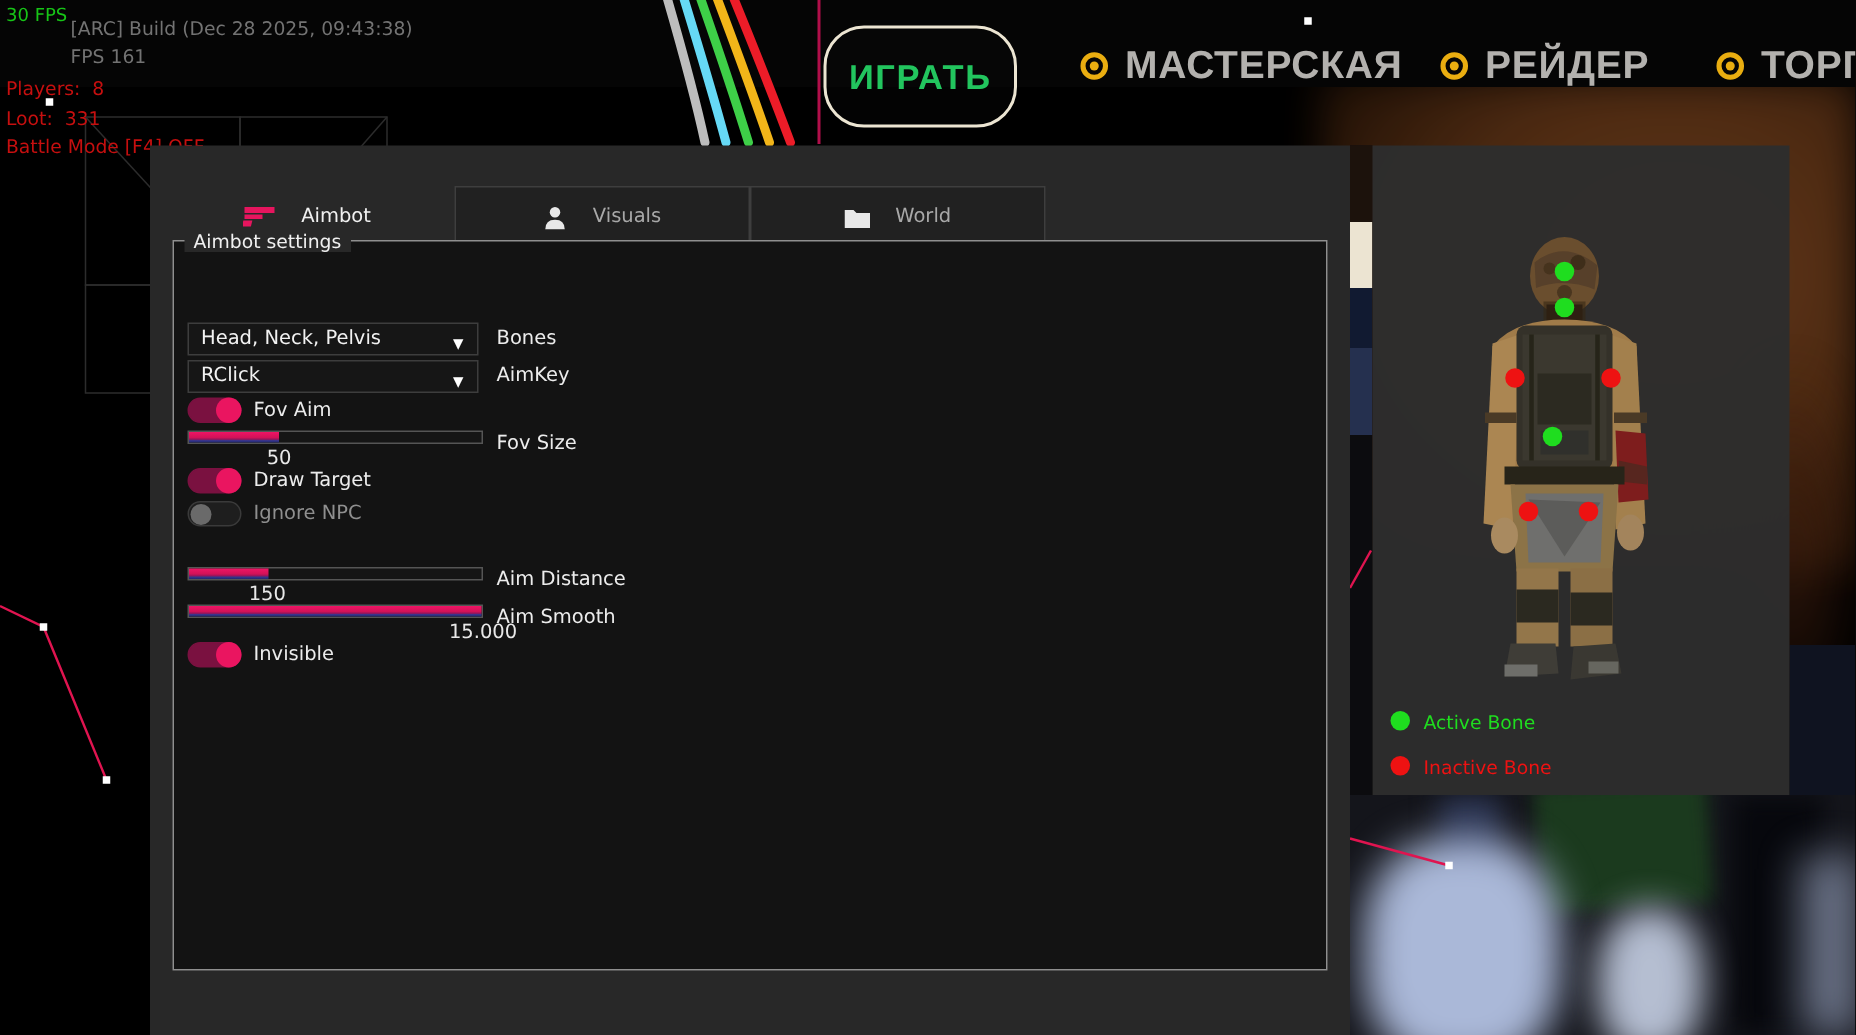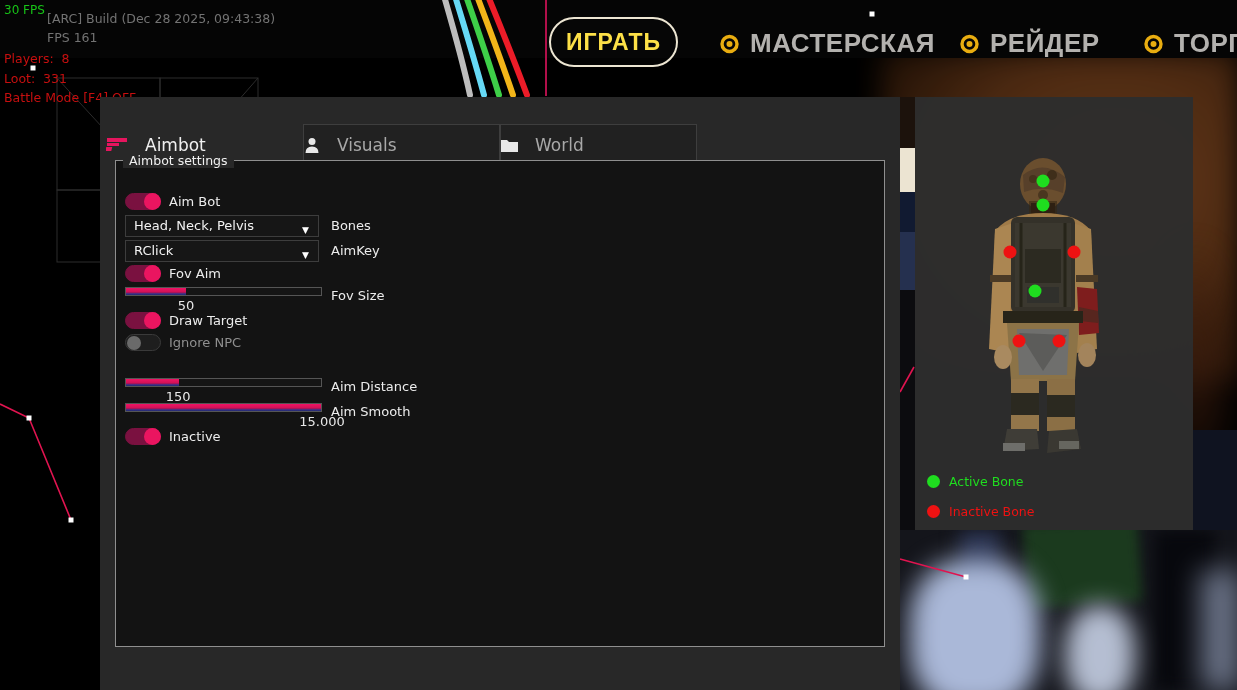--- a/index.html
+++ b/index.html
@@ -33,34 +33,34 @@
 
   svg.deco { position:absolute; left:0; top:0; pointer-events:none; }
 
   
   .ov { position:absolute; left:4px; white-space:pre; font-size:12.5px; }
   .ov-green { color:#17c417; font-size:12px; }
   .ov-white { color:#737373;margin-left:43px; }
   .ov-red   { color:#c60f0f; }
 
   
-  .play-btn { position:absolute; left:549px; top:17px; width:129px; height:50px;
+  .play-btn { position:absolute; left:549px; top:17px; width:129px; height:68px;
               border:2px solid #ece5d2; border-radius:27px; display:flex; align-items:center; justify-content:center;
-              color:#fde047; font-family:"Liberation Sans", sans-serif; font-weight:bold; font-size:23px; letter-spacing:1px;
+              color:#22c55e; font-family:"Liberation Sans", sans-serif; font-weight:bold; font-size:23px; letter-spacing:1px;
               background:rgba(8,8,8,.35); cursor:pointer; }
   .nav-item { position:absolute; top:24px; height:38px; display:flex; align-items:center; gap:9px;
               font-family:"Liberation Sans", sans-serif; font-weight:bold; font-size:26px; letter-spacing:0.5px;
               color:#b3b1ae; cursor:pointer; }
   .nav-item svg { display:block; }
 
   
   .menu-panel { position:absolute; left:100px; top:97px; width:800px; height:593px; background:#282828; }
   .tabs { position:absolute; left:6px; top:27px; width:788px; height:41px; display:flex; }
-  .tab { width:197px; height:41px; display:flex; align-items:center; justify-content:flex-start; gap:17px;
-         background:#212121; border:1px solid #3e3e3e; color:#a8a8a8; font-size:17px; cursor:pointer; }
+  .tab { width:197px; height:41px; display:flex; align-items:center; justify-content:center; gap:17px;
+         background:#212121; border:1px solid #3e3e3e; color:#a8a8a8; font-size:13px; cursor:pointer; }
   .tab.active { background:transparent; border:none; color:#f0f0f0; }
   .tab .ticon { display:flex; align-items:center; }
 
   .group { position:absolute; left:15px; top:63px; width:770px; height:487px;
            background:#131313; border:1px solid #8f8f8f; }
   .group-legend { position:absolute; top:-8px; left:7px; background:#282828; padding:0 6px;
                   font-size:12.5px; color:#f0f0f0; }
 
   .ctl-row { position:absolute; left:0; width:100%; height:17px; }
   .switch { position:absolute; left:9px; top:0; width:36px; height:17px; border-radius:9px;
@@ -83,21 +83,21 @@
   .slider .fill { height:100%;
      background:linear-gradient(180deg,#f01465 0%,#d31258 52%,#97155a 70%,#33368f 82%,#23266b 100%); }
   .slider-val { position:absolute; top:11px; transform:translateX(-50%); font-size:13px; color:#e8e8e8; }
 
   
   .hitbox-panel { position:absolute; left:915px; top:97px; width:278px; height:433px;
                   background:rgba(45,45,45,0.97); }
   .hitbox-title { position:absolute; top:10px; width:100%; text-align:center; font-size:12.5px; color:#c9c9c9; }
   .model { position:absolute; left:58px; top:60px; }
   .hit-dot { position:absolute; width:13px; height:13px; border-radius:50%; transform:translate(-50%,-50%); }
-  .legend-item { position:absolute; left:12px; height:14px; display:flex; align-items:center; gap:9px; }
+  .legend-item { position:absolute; left:12px; height:14px; display:flex; align-items:flex-start; gap:9px; }
   .legend-dot { width:13px; height:13px; border-radius:50%; }
   .legend-label { font-size:12.5px; }
 </style>
 </head>
 <body>
 
 <div class="stage">
 
   <div class="bg">
     <div class="bg-brown blob"></div>
@@ -224,24 +224,20 @@
               <path d="M0,2 L6,2 L8,4 L17,4 L17,14 L0,14 Z"></path>
             </svg>
         </span>
         <span>World</span>
       </div>
     </div>
 
     <div class="group">
       <div class="group-legend">Aimbot settings</div>
 
-      <div class="ctl-row on" style="top:32px">
-        <div class="switch on"></div>
-        <span class="lbl">Aim Bot</span>
-      </div>
 
       <div class="dd" style="top:54px">
         <span>Head, Neck, Pelvis</span>
         <span class="arrow">▼</span>
       </div>
       <span class="side-label" style="top:57px">Bones</span>
 
       <div class="dd" style="top:79px">
         <span>RClick</span>
         <span class="arrow">▼</span>
@@ -283,21 +279,21 @@
       <div class="slider-wrap" style="top:242px">
         <div class="slider">
           <div class="fill" style="width: 100%;"></div>
         </div>
         <span class="slider-val" style="left: 100%;">15.000</span>
       </div>
       <span class="side-label" style="top:243px">Aim Smooth</span>
 
       <div class="ctl-row on" style="top:267px">
         <div class="switch on"></div>
-        <span class="lbl">Inactive</span>
+        <span class="lbl">Invisible</span>
       </div>
     </div>
   </div>
 
   <div class="hitbox-panel">
 
     <div class="model">
       <svg width="142" height="298" viewBox="0 0 142 298">
 
         <ellipse cx="70" cy="27" rx="23" ry="26" fill="#6a4e2e"></ellipse>

